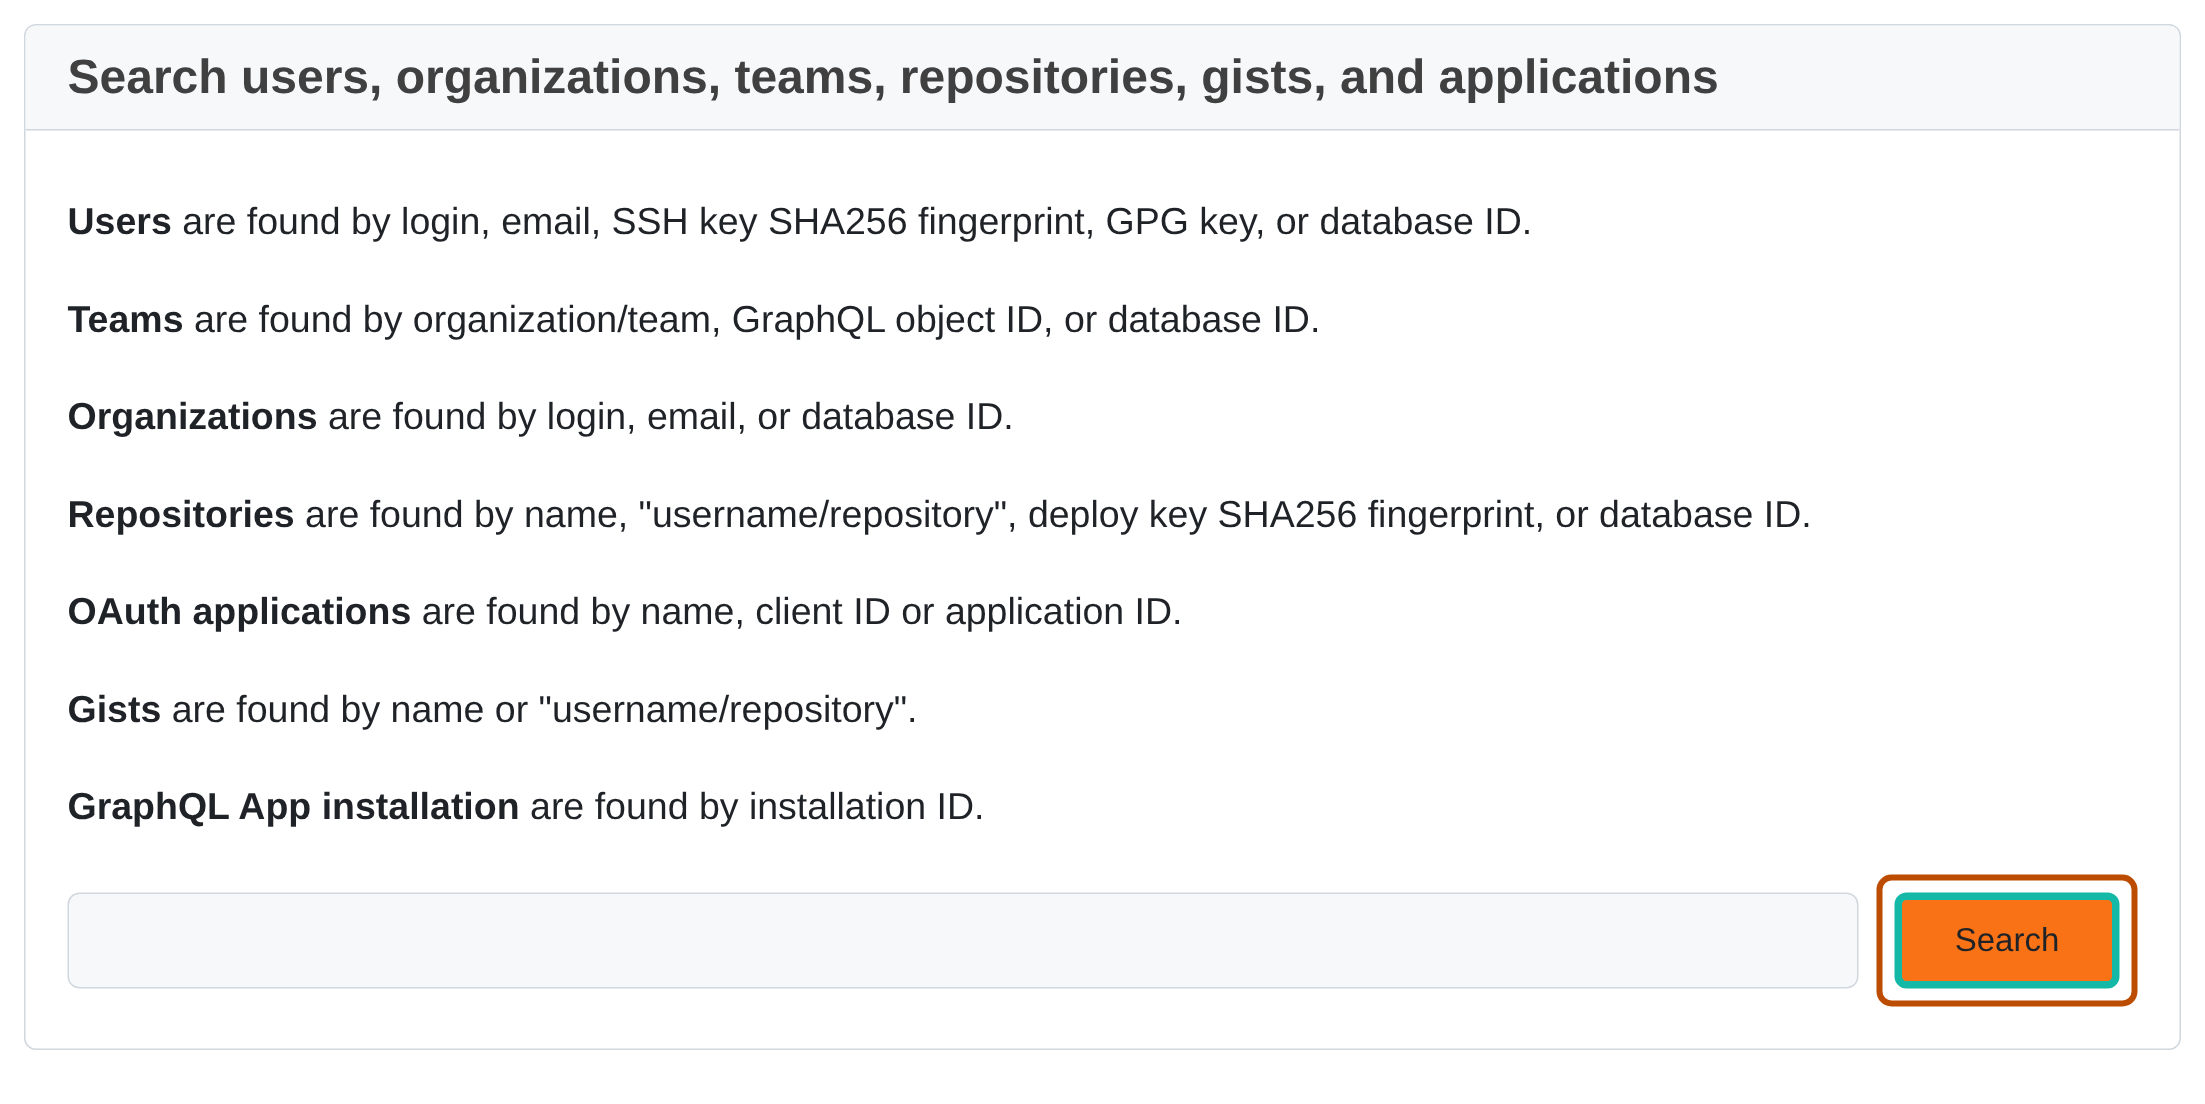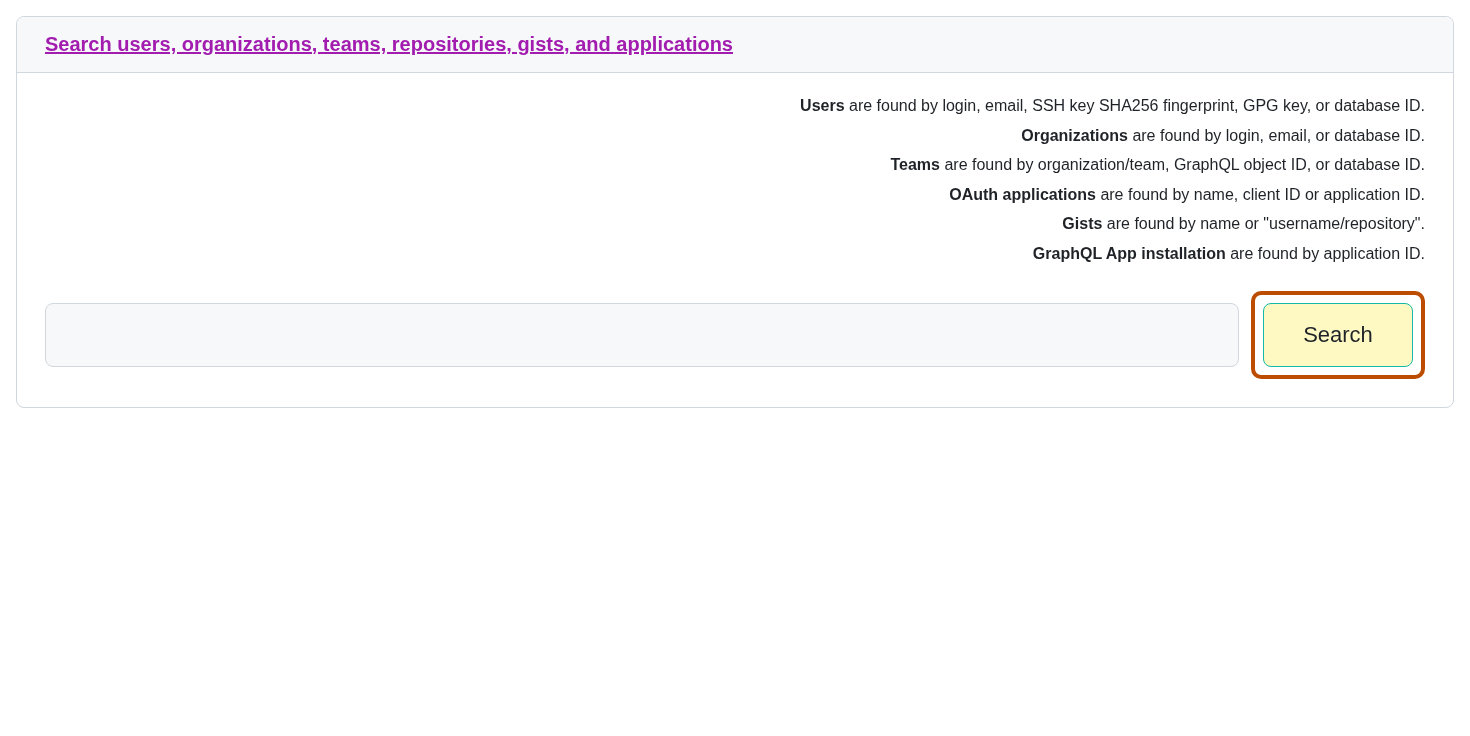--- a/index.html
+++ b/index.html
@@ -17,34 +17,32 @@
       border: 1px solid #d0d7de;
       border-radius: 8px;
       overflow: hidden;
     }
     .panel-header {
       background: #f6f8fa;
       padding: 16px 28px;
       border-bottom: 1px solid #d0d7de;
     }
     .panel-header h2 {
-      font-size: 20px;
+      font-size: 32px;
       font-weight: 600;
-      color: #a21caf;
-      text-decoration: underline;
+      color: #404040;
     }
     .panel-body {
       padding: 16px 28px 28px 28px;
     }
     .desc-line {
-      font-size: 16px;
+      font-size: 25px;
       line-height: 1.6;
-      margin: 4px 0;
+      margin: 25px 0;
       color: #1f2328;
-      text-align: right;
     }
     .desc-line strong {
       font-weight: 600;
     }
     .search-row {
       display: flex;
       align-items: center;
       gap: 12px;
       margin-top: 24px;
     }
@@ -60,54 +58,57 @@
     }
     .search-btn-wrap {
       border: 4px solid #bc4c00;
       border-radius: 10px;
       padding: 8px;
     }
     .search-btn {
       height: 64px;
       min-width: 150px;
       padding: 0 11px;
-      border: 1px solid #14b8a6;
+      border: 5px solid #14b8a6;
       border-radius: 8px;
-      background: #fef9c3;
+      background: #f97316;
       font-size: 22px;
       font-weight: 500;
       color: #1f2328;
       cursor: pointer;
     }
   </style>
 </head>
 <body>
 
 <div class="panel">
   <div class="panel-header">
     <h2>Search users, organizations, teams, repositories, gists, and applications</h2>
   </div>
   <div class="panel-body">
     <p class="desc-line">
       <strong>Users</strong><span> are found by login, email, SSH key SHA256 fingerprint, GPG key, or database ID.</span>
     </p>
     <p class="desc-line">
+      <strong>Teams</strong><span> are found by organization/team, GraphQL object ID, or database ID.</span>
+    </p>
+    <p class="desc-line">
       <strong>Organizations</strong><span> are found by login, email, or database ID.</span>
     </p>
     <p class="desc-line">
-      <strong>Teams</strong><span> are found by organization/team, GraphQL object ID, or database ID.</span>
+      <strong>Repositories</strong><span> are found by name, "username/repository", deploy key SHA256 fingerprint, or database ID.</span>
     </p>
     <p class="desc-line">
       <strong>OAuth applications</strong><span> are found by name, client ID or application ID.</span>
     </p>
     <p class="desc-line">
       <strong>Gists</strong><span> are found by name or "username/repository".</span>
     </p>
     <p class="desc-line">
-      <strong>GraphQL App installation</strong><span> are found by application ID.</span>
+      <strong>GraphQL App installation</strong><span> are found by installation ID.</span>
     </p>
 
     <div class="search-row">
       <input type="text" class="search-input" value="" style="">
       <div class="search-btn-wrap">
         <button class="search-btn">Search</button>
       </div>
     </div>
   </div>
 </div>

